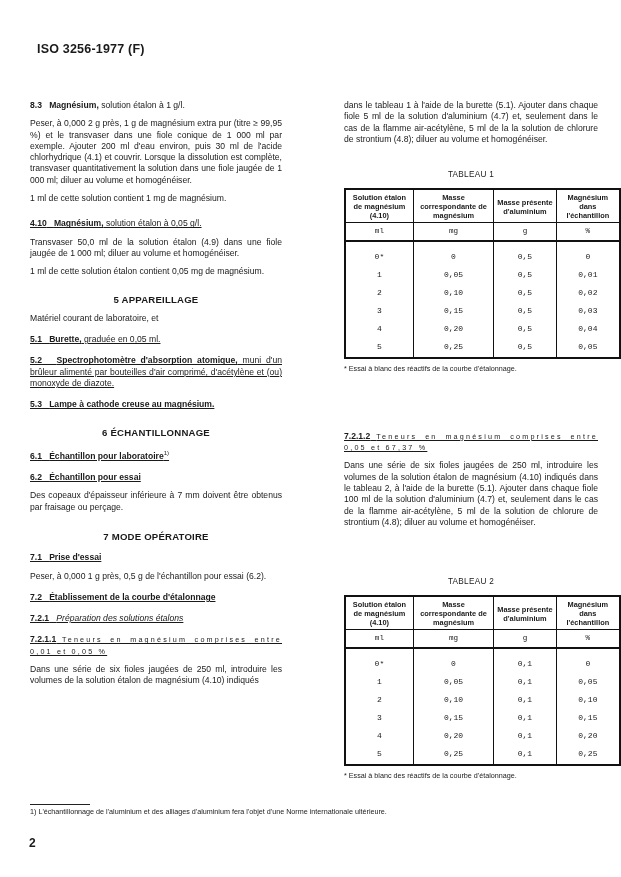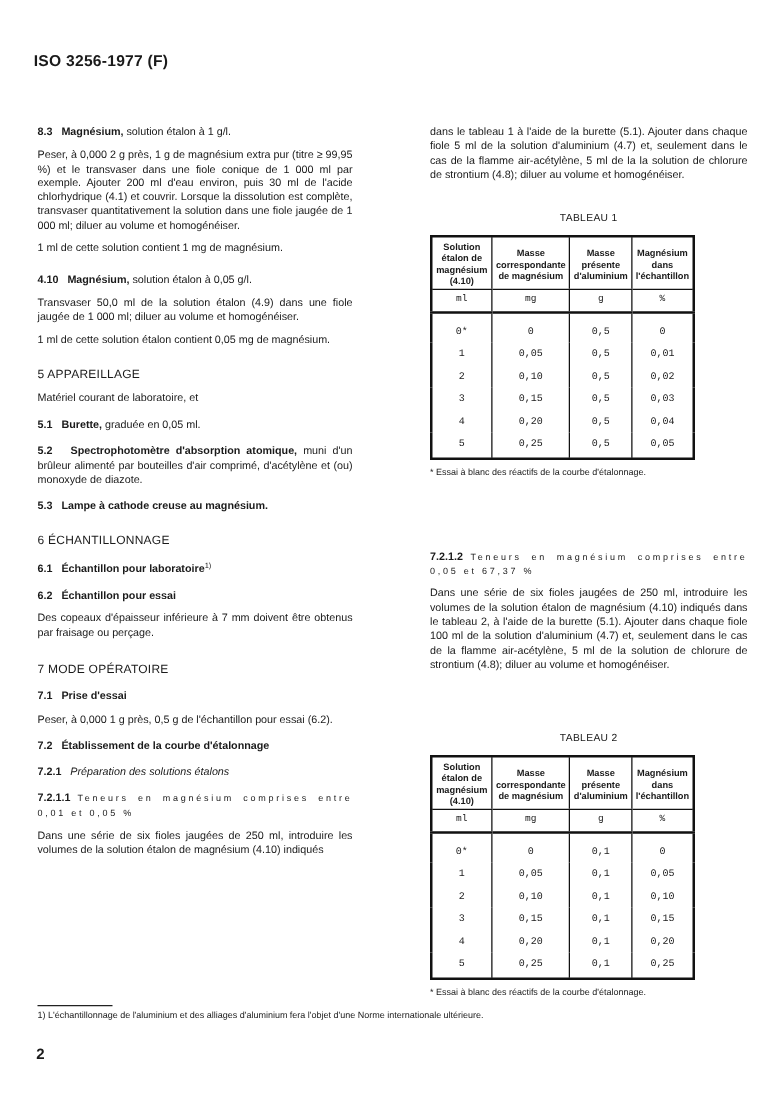--- a/index.html
+++ b/index.html
@@ -1,29 +1,29 @@
 <!DOCTYPE html>
 <html><head>
 <meta charset="utf-8">
 <style>
   html, body { margin: 0; padding: 0; background: #ffffff; }
   body { width: 621px; height: 877px; position: relative; overflow: hidden;
          font-family: "Liberation Sans", sans-serif; color: #1a1a1a; font-size: 8.6px; line-height: 11.3px; }
-  .hdr { position: absolute; left: 27px; top: 44px; font-size: 12.5px; font-weight: bold; letter-spacing: 0.2px; }
+  .hdr { position: absolute; left: 37px; top: 44px; font-size: 12.5px; font-weight: bold; letter-spacing: 0.2px; }
   .col { position: absolute; top: 100px; width: 252px; }
   .col.left { left: 30px; }
   .col.right { left: 304px; width: 254px; margin-left: 40px; }
   p { margin: 0 0 7px 0; text-align: justify; }
   .h { font-weight: bold; }
-  .sec { font-size: 9.6px; font-weight: normal; margin: 16px 0 8px 0; letter-spacing: 0.2px; }
-  .sub { margin: 10px 0 7px 0; }
+  .sec { font-size: 9.6px; font-weight: bold; margin: 16px 0 8px 0; letter-spacing: 0.2px; text-align: center; }
+  .sub { margin: 10px 0 7px 0; text-decoration: underline; }
   .it { font-style: italic; }
   .sc { font-size: 7.2px; letter-spacing: 2.2px; }
   .tcap { text-align: center; font-size: 8.2px; margin: 24px 0 8px 0; letter-spacing: 0.3px; }
-  table { border-collapse: collapse; width: 212px; border: 2px solid #111; font-size: 8px; }
+  table { border-collapse: collapse; width: 277px; border: 2px solid #111; font-size: 8px; }
   th { font-weight: bold; font-size: 7.4px; line-height: 9px; text-align: center; padding: 3px 2px 2px; border-left: 1px solid #111; border-bottom: 1px solid #111; }
   th:first-child, td:first-child { border-left: none; }
   td { text-align: center; border-left: 1px solid #111; padding: 2px 2px; height: 14px; font-family: Liberation Mono, monospace; }
   tr.unit td { border-bottom: 2px solid #111; font-size: 7.6px; height: 13px; }
   tr.first td { padding-top: 7px; }
   tr.last td { padding-bottom: 4px; }
   .tnote { font-size: 7.2px; margin: 4px 0 0 0; }
   .fnline { position: absolute; left: 30px; top: 804px; width: 60px; border-top: 1px solid #222; }
   .fn { position: absolute; left: 30px; top: 806px; font-size: 7.2px; }
   .pno { position: absolute; left: 29px; top: 838px; font-size: 12px; font-weight: bold; }

